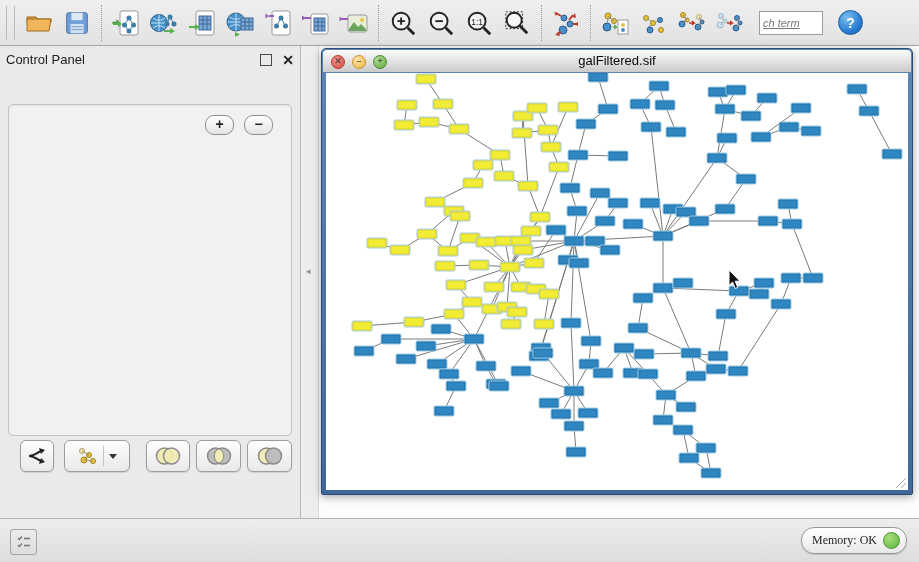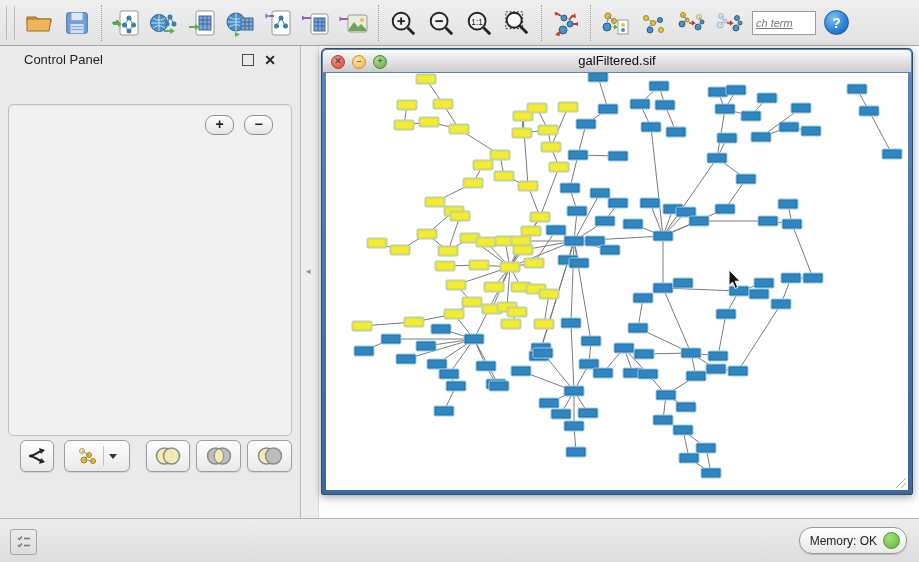--- a/index.html
+++ b/index.html
@@ -10,29 +10,29 @@
   .titlebar{height:22px;background:linear-gradient(#f5f5f5,#d9d9d9);border-bottom:1px solid #aeaeae;position:relative;flex:0 0 auto;}
   .tl-dot{position:absolute;top:4px;width:12px;height:12px;border-radius:50%;border:1px solid #a9a9a9;background:linear-gradient(#fdfdfd,#e3e3e3);}
   .title-text{position:absolute;left:0;right:0;top:3px;text-align:center;font-size:13px;color:#3c3c3c;}
   .fs-icon{position:absolute;right:8px;top:4px;color:#8d8d8d;font-size:12px;line-height:12px;}
 
   
   .toolbar{height:45px;background:linear-gradient(#efefef,#e2e2e2);border-bottom:1px solid #a6a6a6;display:flex;align-items:center;padding:0 4px;flex:0 0 auto;}
   .grip{width:7px;height:34px;border-left:1px solid #bbb;border-right:1px solid #bbb;margin:0 5px 0 2px;}
   .tbtn{width:38px;height:38px;display:flex;align-items:center;justify-content:center;border-radius:4px;}
   .tsep{height:36px;border-left:1px dotted #9a9a9a;margin:0 5px;}
-  .search-box{width:56px;height:22px;border:1px solid #9c9c9c;background:#fff;font-style:italic;color:#777;font-size:11px;line-height:22px;padding:0 3px;overflow:hidden;white-space:nowrap;border-radius:0;margin:0 4px;text-decoration:underline;}
+  .search-box{width:56px;height:22px;border:1px solid #9c9c9c;background:#fff;font-style:italic;color:#777;font-size:11px;line-height:22px;padding:0 3px;overflow:hidden;white-space:nowrap;border-radius:0;margin:0 11px;text-decoration:underline;}
   .help-btn{width:23px;height:23px;border-radius:50%;background:radial-gradient(circle at 35% 30%,#7ec0f0,#2a7fd4 60%,#1659a8);color:#fff;font-weight:bold;font-size:14px;display:flex;align-items:center;justify-content:center;border:1px solid #1b5d9e;margin-left:4px;}
 
   
   .main{flex:1 1 auto;display:flex;min-height:0;}
 
   
   .cpanel{width:300px;flex:0 0 auto;background:#eaeaea;border-right:1px solid #b9b9b9;position:relative;}
-  .cp-header{height:27px;display:flex;align-items:center;padding:0 24px;}
+  .cp-header{height:27px;display:flex;align-items:center;padding:0 6px;}
   .cp-title{font-size:13px;color:#1e1e1e;flex:1;}
   .cp-float{width:10px;height:10px;border:1.5px solid #4a4a4a;margin-right:10px;}
   .cp-close{font-size:14px;font-weight:bold;color:#222;line-height:14px;}
   .cp-tabs{margin:3px 6px 0 28px;background:#fff;border:1px solid #b2b2b2;border-radius:4px;display:inline-flex;height:21px;align-items:center;font-size:12.5px;}
   .cp-tab{padding:0 11px;height:21px;line-height:21px;color:#111;border-left:1px solid #d2d2d2;display:flex;align-items:center;gap:4px;}
   .cp-tab:first-child{border-left:none;}
   .cp-tab.active{background:#8c8c8c;color:#f2f2f2;border-radius:4px;border-left:none;box-shadow:inset 0 1px 2px rgba(0,0,0,.25);}
   .cp-frame{position:absolute;left:8px;right:8px;top:58px;height:330px;border:1px solid #c2c2c2;border-radius:5px;background:#f1f1f1;box-shadow:inset 0 1px 2px rgba(0,0,0,.06);}
   .pm-row{position:absolute;right:18px;top:10px;display:flex;gap:10px;}
   .pm-btn{width:27px;height:18px;border:1px solid #8f8f8f;border-radius:9px;background:linear-gradient(#ffffff,#e4e4e4);font-size:14px;font-weight:bold;color:#222;text-align:center;line-height:16px;}
@@ -70,21 +70,21 @@
   .graph{position:absolute;inset:0;}
   .node{position:absolute;width:19px;height:9px;border-radius:2px;transform:translate(-50%,-50%);}
   .node.y{background:#f2ec36;border:1px solid #a5c9de;box-shadow:inset 0 0 0 1px rgba(160,160,40,.35);}
   .node.b{background:#2f86c0;border:1px solid #9cc8e2;box-shadow:inset 0 0 0 1px rgba(20,90,140,.45);}
   .grip-corner{position:absolute;right:1px;bottom:1px;width:14px;height:14px;}
   .cursor{position:absolute;left:402px;top:196px;}
 
   
   .statusbar{height:43px;background:linear-gradient(#ededed,#dddddd);border-top:1px solid #b2b2b2;position:relative;flex:0 0 auto;}
   .check-btn{position:absolute;left:10px;top:10px;width:25px;height:24px;background:linear-gradient(#ececec,#dcdcdc);border:1px solid #a5a5a5;border-radius:3px;display:flex;align-items:center;justify-content:center;}
-  .mem-btn{position:absolute;right:12px;top:8px;height:25px;border:1px solid #979797;border-radius:13px;background:linear-gradient(#ffffff,#e8e8e8);display:flex;align-items:center;padding:0 6px 0 10px;font-size:12px;color:#222;gap:6px;box-shadow:0 1px 1px rgba(0,0,0,.15);}
+  .mem-btn{position:absolute;right:12px;top:8px;height:25px;border:1px solid #979797;border-radius:13px;background:linear-gradient(#ffffff,#e8e8e8);display:flex;align-items:center;padding:0 6px 0 10px;font-size:12px;color:#222;gap:6px;box-shadow:0 1px 1px rgba(0,0,0,.15);font-family:Liberation Serif, serif;}
   .mem-dot{width:15px;height:15px;border-radius:50%;background:radial-gradient(circle at 35% 30%,#a8e07e,#5cb33a);border:1px solid #4b9330;}
 </style>
 </head>
 <body>
 
 <div class="app">
 
 
   <div class="toolbar">
     <div class="grip"></div>

